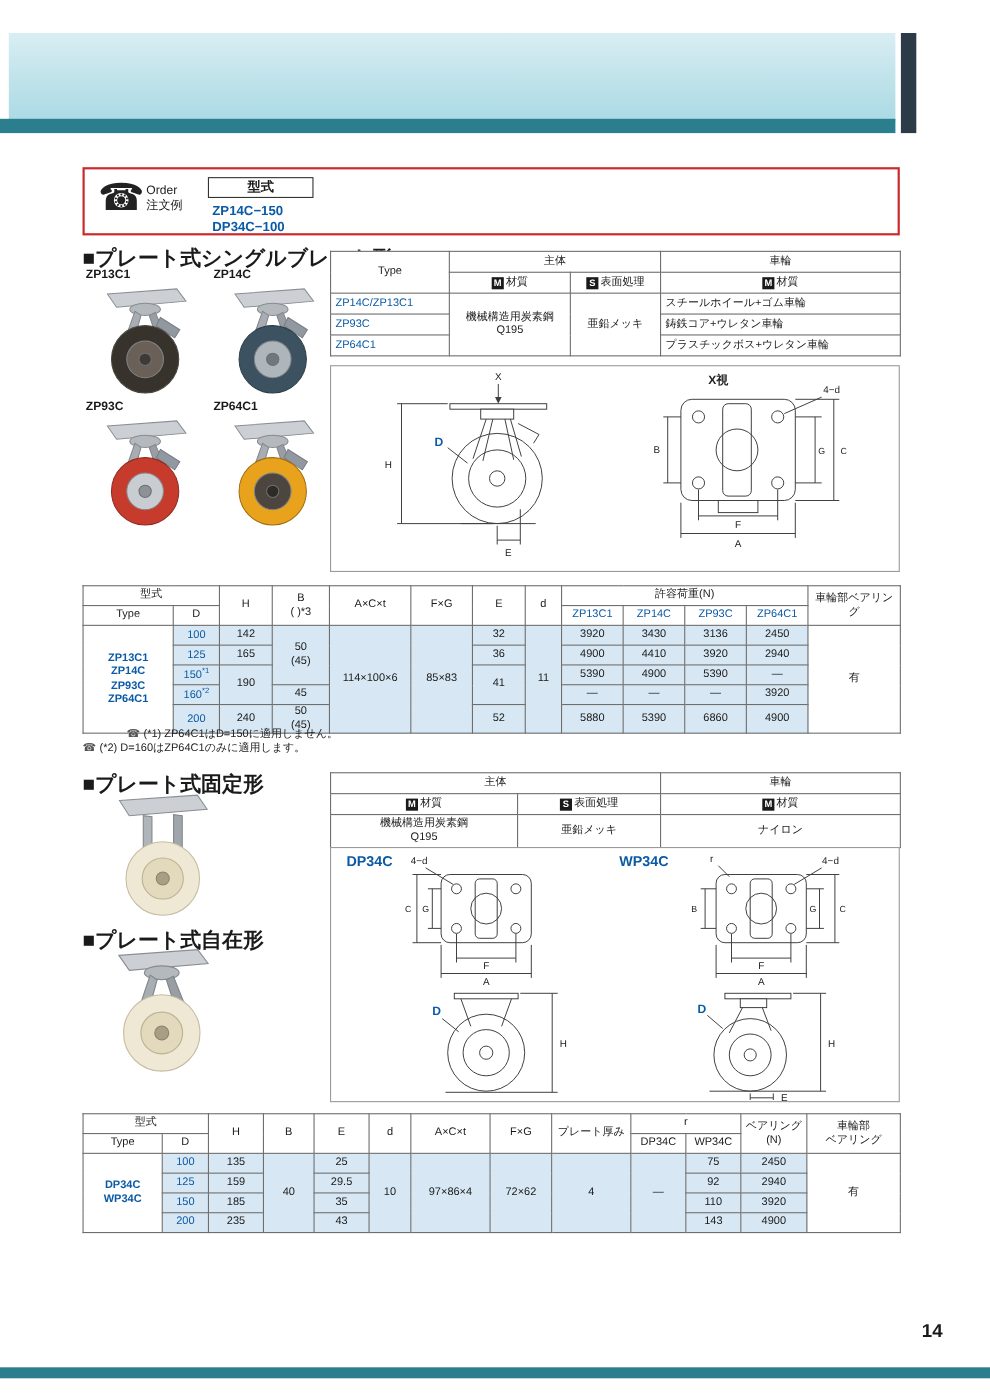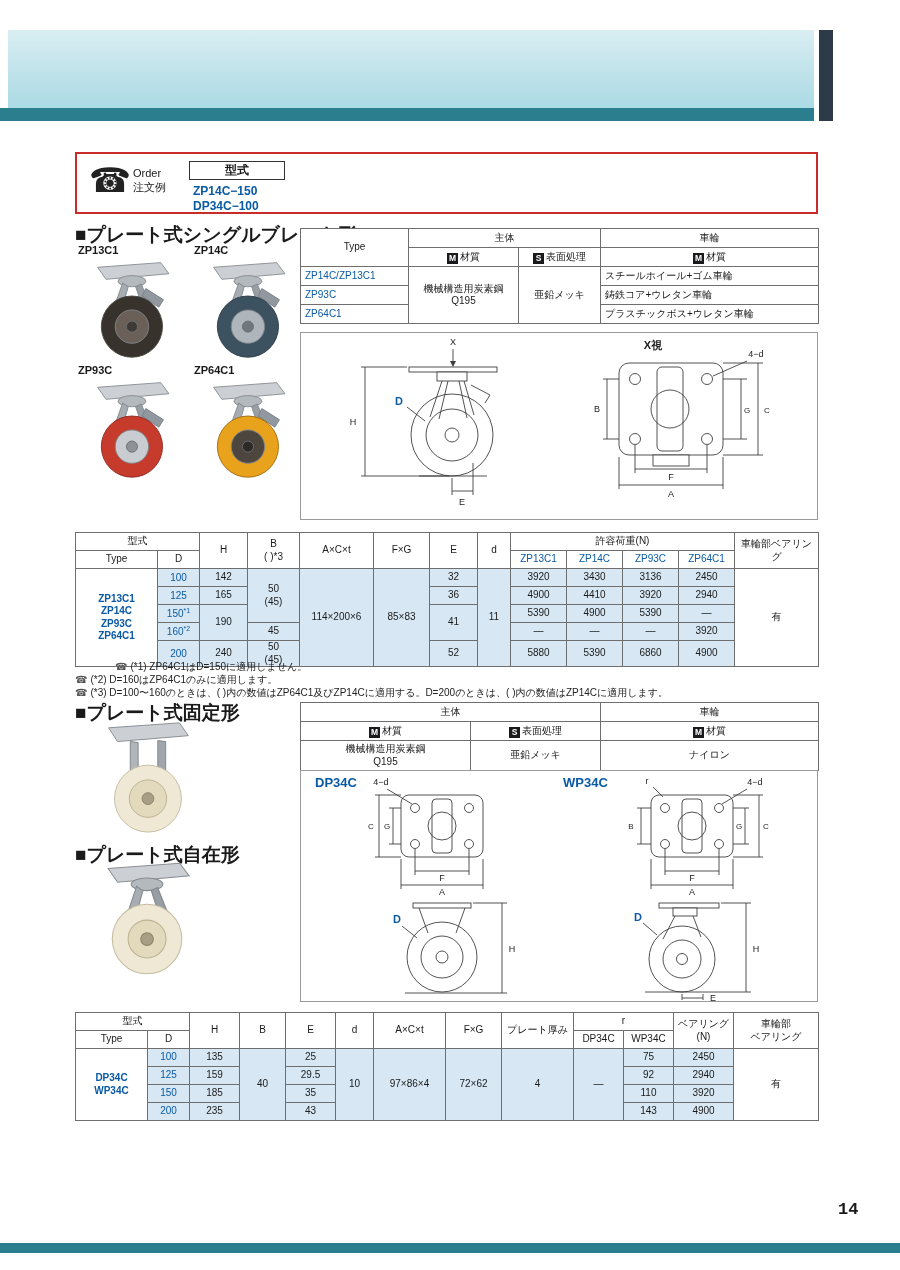--- a/index.html
+++ b/index.html
@@ -6,21 +6,21 @@
   body { background:#fff; }
   .page { position:relative; width:900px; height:1270px; background:#ffffff;
           font-family:"Liberation Sans","DejaVu Sans",sans-serif; color:#1a1a1a; overflow:hidden; }
 
   
   .top-band { position:absolute; left:8px; top:30px; width:806px; height:80px;
               background:linear-gradient(180deg,#d9eef3 0%,#bfe2ea 55%,#aadae5 100%); }
   .band-shadow { position:absolute; left:0px; top:108px; width:814px; height:13px; background:#2a7e8e; }
   .right-bar { position:absolute; left:819px; top:30px; width:14px; height:91px; background:#2c3b47; }
   .bottom-bar { position:absolute; left:0; top:1243px; width:900px; height:10px; background:#2a7e8e; }
-  .page-num { position:absolute; left:838px; top:1200px; font-size:17px; font-weight:bold;font-family:Liberation Mono, monospace; }
+  .page-num { position:absolute; left:838px; top:1200px; font-size:17px; font-weight:bold; }
 
   
   .order-box { position:absolute; left:75px; top:152px; width:743px; height:62px; border:2px solid #c92a2a; background:#fff; }
   .phone-big { position:absolute; left:12px; top:6px; font-size:34px; color:#222; font-family:"DejaVu Sans",sans-serif; }
   .order-lbl { position:absolute; left:56px; top:12px; font-size:11px; line-height:14px; }
   .model-box { position:absolute; left:112px; top:7px; width:96px; height:19px; border:1px solid #333;
                text-align:center; font-size:12px; font-weight:bold; line-height:17px; }
   .order-ex { position:absolute; left:116px; top:30px; font-size:12px; font-weight:bold; color:#0a5aa5; line-height:15px; }
 
   .heading { position:absolute; font-size:19px; font-weight:bold; }
@@ -281,21 +281,21 @@
         <div class="bb">ZP14C</div>
         <div class="bb">ZP93C</div>
         <div class="bb">ZP64C1</div>
       </td>
       <td class="cb bb"><span>100</span><sup></sup></td>
       <td class="cb">142</td>
       <td class="cb" rowspan="3">
             <div>50</div>
             <div>(45)</div>
           </td>
-      <td class="cb" rowspan="5">114×200×6</td>
+      <td class="cb" rowspan="5">114×100×6</td>
       <td class="cb" rowspan="5">85×83</td>
       <td class="cb">32</td>
       <td class="cb" rowspan="5">11</td>
       <td class="cb">3920</td>
       <td class="cb">3430</td>
       <td class="cb">3136</td>
       <td class="cb">2450</td>
       <td rowspan="5">有</td>
     </tr>
     <tr>
@@ -335,21 +335,20 @@
       <td class="cb">5880</td>
       <td class="cb">5390</td>
       <td class="cb">6860</td>
       <td class="cb">4900</td>
     </tr>
   </tbody>
     </table>
 
   <div class="fn" style="top:660px;margin-left:40px;"><span class="ph">☎</span><span>(*1) ZP64C1はD=150に適用しません。</span></div>
   <div class="fn" style="top:673px;"><span class="ph">☎</span><span>(*2) D=160はZP64C1のみに適用します。</span></div>
-  <div class="fn" style="top:686px;"><span class="ph">☎</span><span>(*3) D=100〜160のときは、( )内の数値はZP64C1及びZP14Cに適用する。D=200のときは、( )内の数値はZP14Cに適用します。</span></div>
 
   <div class="heading" style="left:75px; top:700px;">■プレート式固定形</div>
   <div class="prod" style="left:86px; top:716px; width:120px;">
     <svg width="120" height="120" viewBox="0 0 120 122">
       <polygon points="22,12 94,7 103,20 31,26" fill="#ccd0d4" stroke="#8a8f94"></polygon>
       <path d="M44,26 L44,62 L52,62 L52,27 Z" fill="#b0b5ba" stroke="#82878c"></path>
       <path d="M72,25 L72,60 L80,60 L80,26 Z" fill="#a0a6ac" stroke="#82878c"></path>
       <circle cx="62" cy="84" r="34" stroke="#c6bda2" fill="#efe8d4"></circle>
       <circle cx="62" cy="84" r="19" stroke="#bdb293" fill="#e3dabd"></circle>
       <circle cx="62" cy="84" r="6" stroke="#8d8469" fill="#a79e85"></circle>

